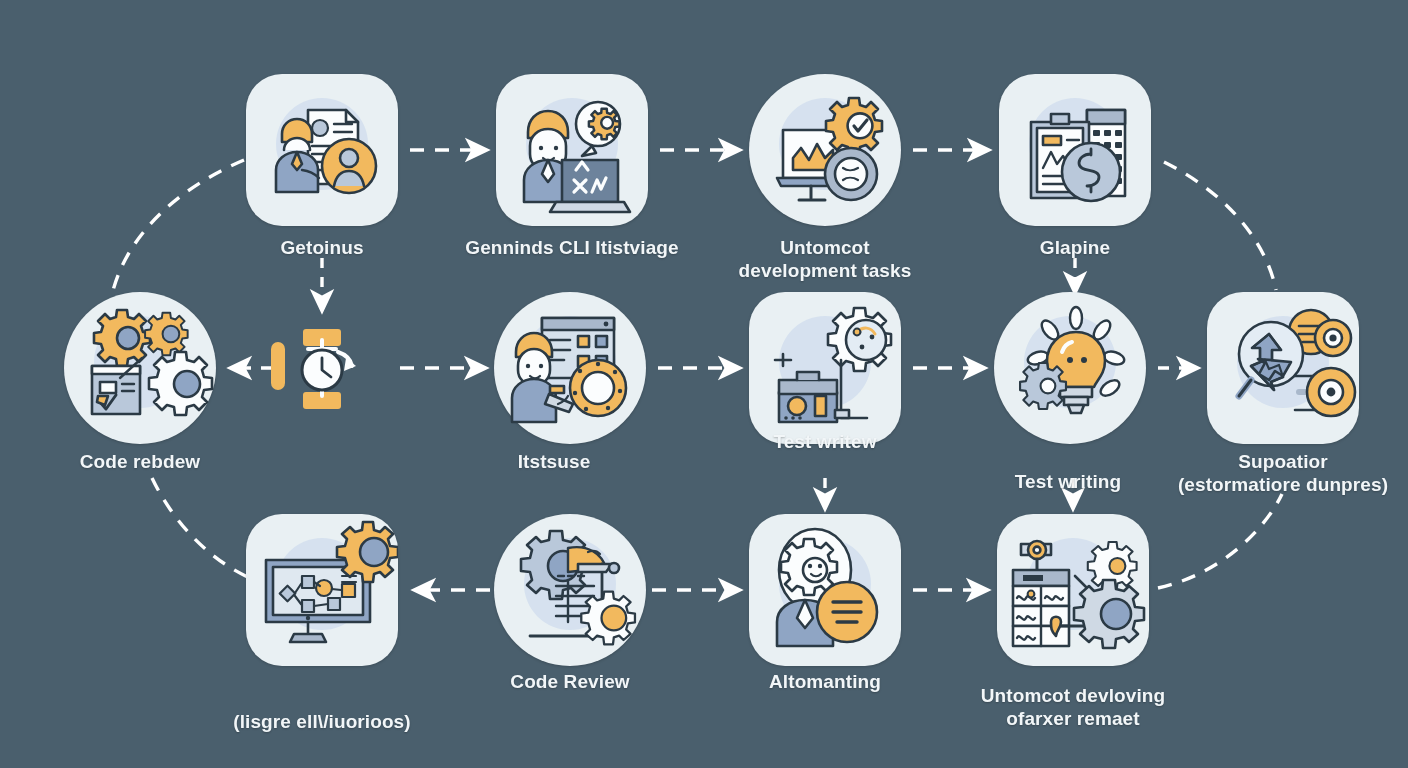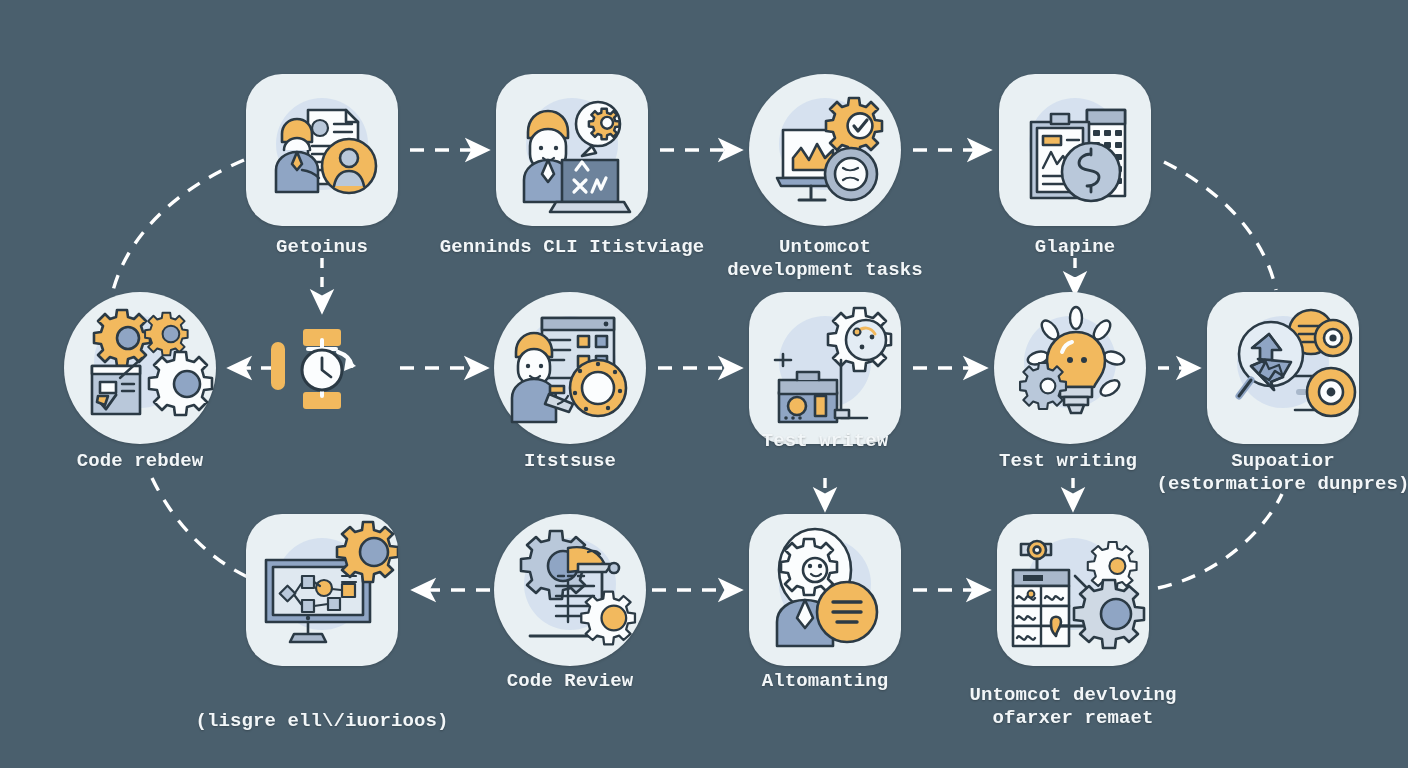--- a/index.html
+++ b/index.html
@@ -2,21 +2,21 @@
 <html><head>
 <meta charset="utf-8">
 <style>
   html,body{margin:0;padding:0;}
   body{
     width:1408px;height:768px;overflow:hidden;
     background:#4a5f6d;
     font-family:"Liberation Sans","DejaVu Sans",sans-serif;
     position:relative;
   }
-  #stage{position:absolute;inset:0;font-family:Liberation Mono, monospace;}
+  #stage{position:absolute;inset:0;}
   #edges{position:absolute;left:0;top:0;width:1408px;height:768px;}
   .node{position:absolute;width:152px;height:152px;transform:translate(-50%,-50%);}
   .node .shell{
     position:absolute;inset:0;
     background:#e9f0f3;
     box-shadow:0 1px 3px rgba(0,0,0,.18);
   }
   .node.sq .shell{border-radius:36px;}
   .node.ci .shell{border-radius:50%;}
   .node.bare .shell{background:transparent;box-shadow:none;}
@@ -542,27 +542,27 @@
     <span>Untomcot</span>
     <span class="l2">development tasks</span>
   </div>
   <div class="label" style="left:1075px;top:236px;">
     <span>Glapine</span>
   </div>
 
   <div class="label" style="left:140px;top:450px;">
     <span>Code rebdew</span>
   </div>
-  <div class="label" style="left:570px;top:450px;">
+  <div class="label" style="left:554px;top:450px;">
     <span>Itstsuse</span>
   </div>
   <div class="label" style="left:825px;top:430px;">
     <span>Test writew</span>
   </div>
-  <div class="label" style="left:1068px;top:450px;">
+  <div class="label" style="left:1068px;top:470px;">
     <span>Test writing</span>
   </div>
   <div class="label" style="left:1283px;top:450px;">
     <span>Supoatior</span>
     <span class="l2">(estormatiore dunpres)</span>
   </div>
 
   <div class="label" style="left:322px;top:710px;">
     <span>(lisgre ell\/iuorioos)</span>
   </div>

